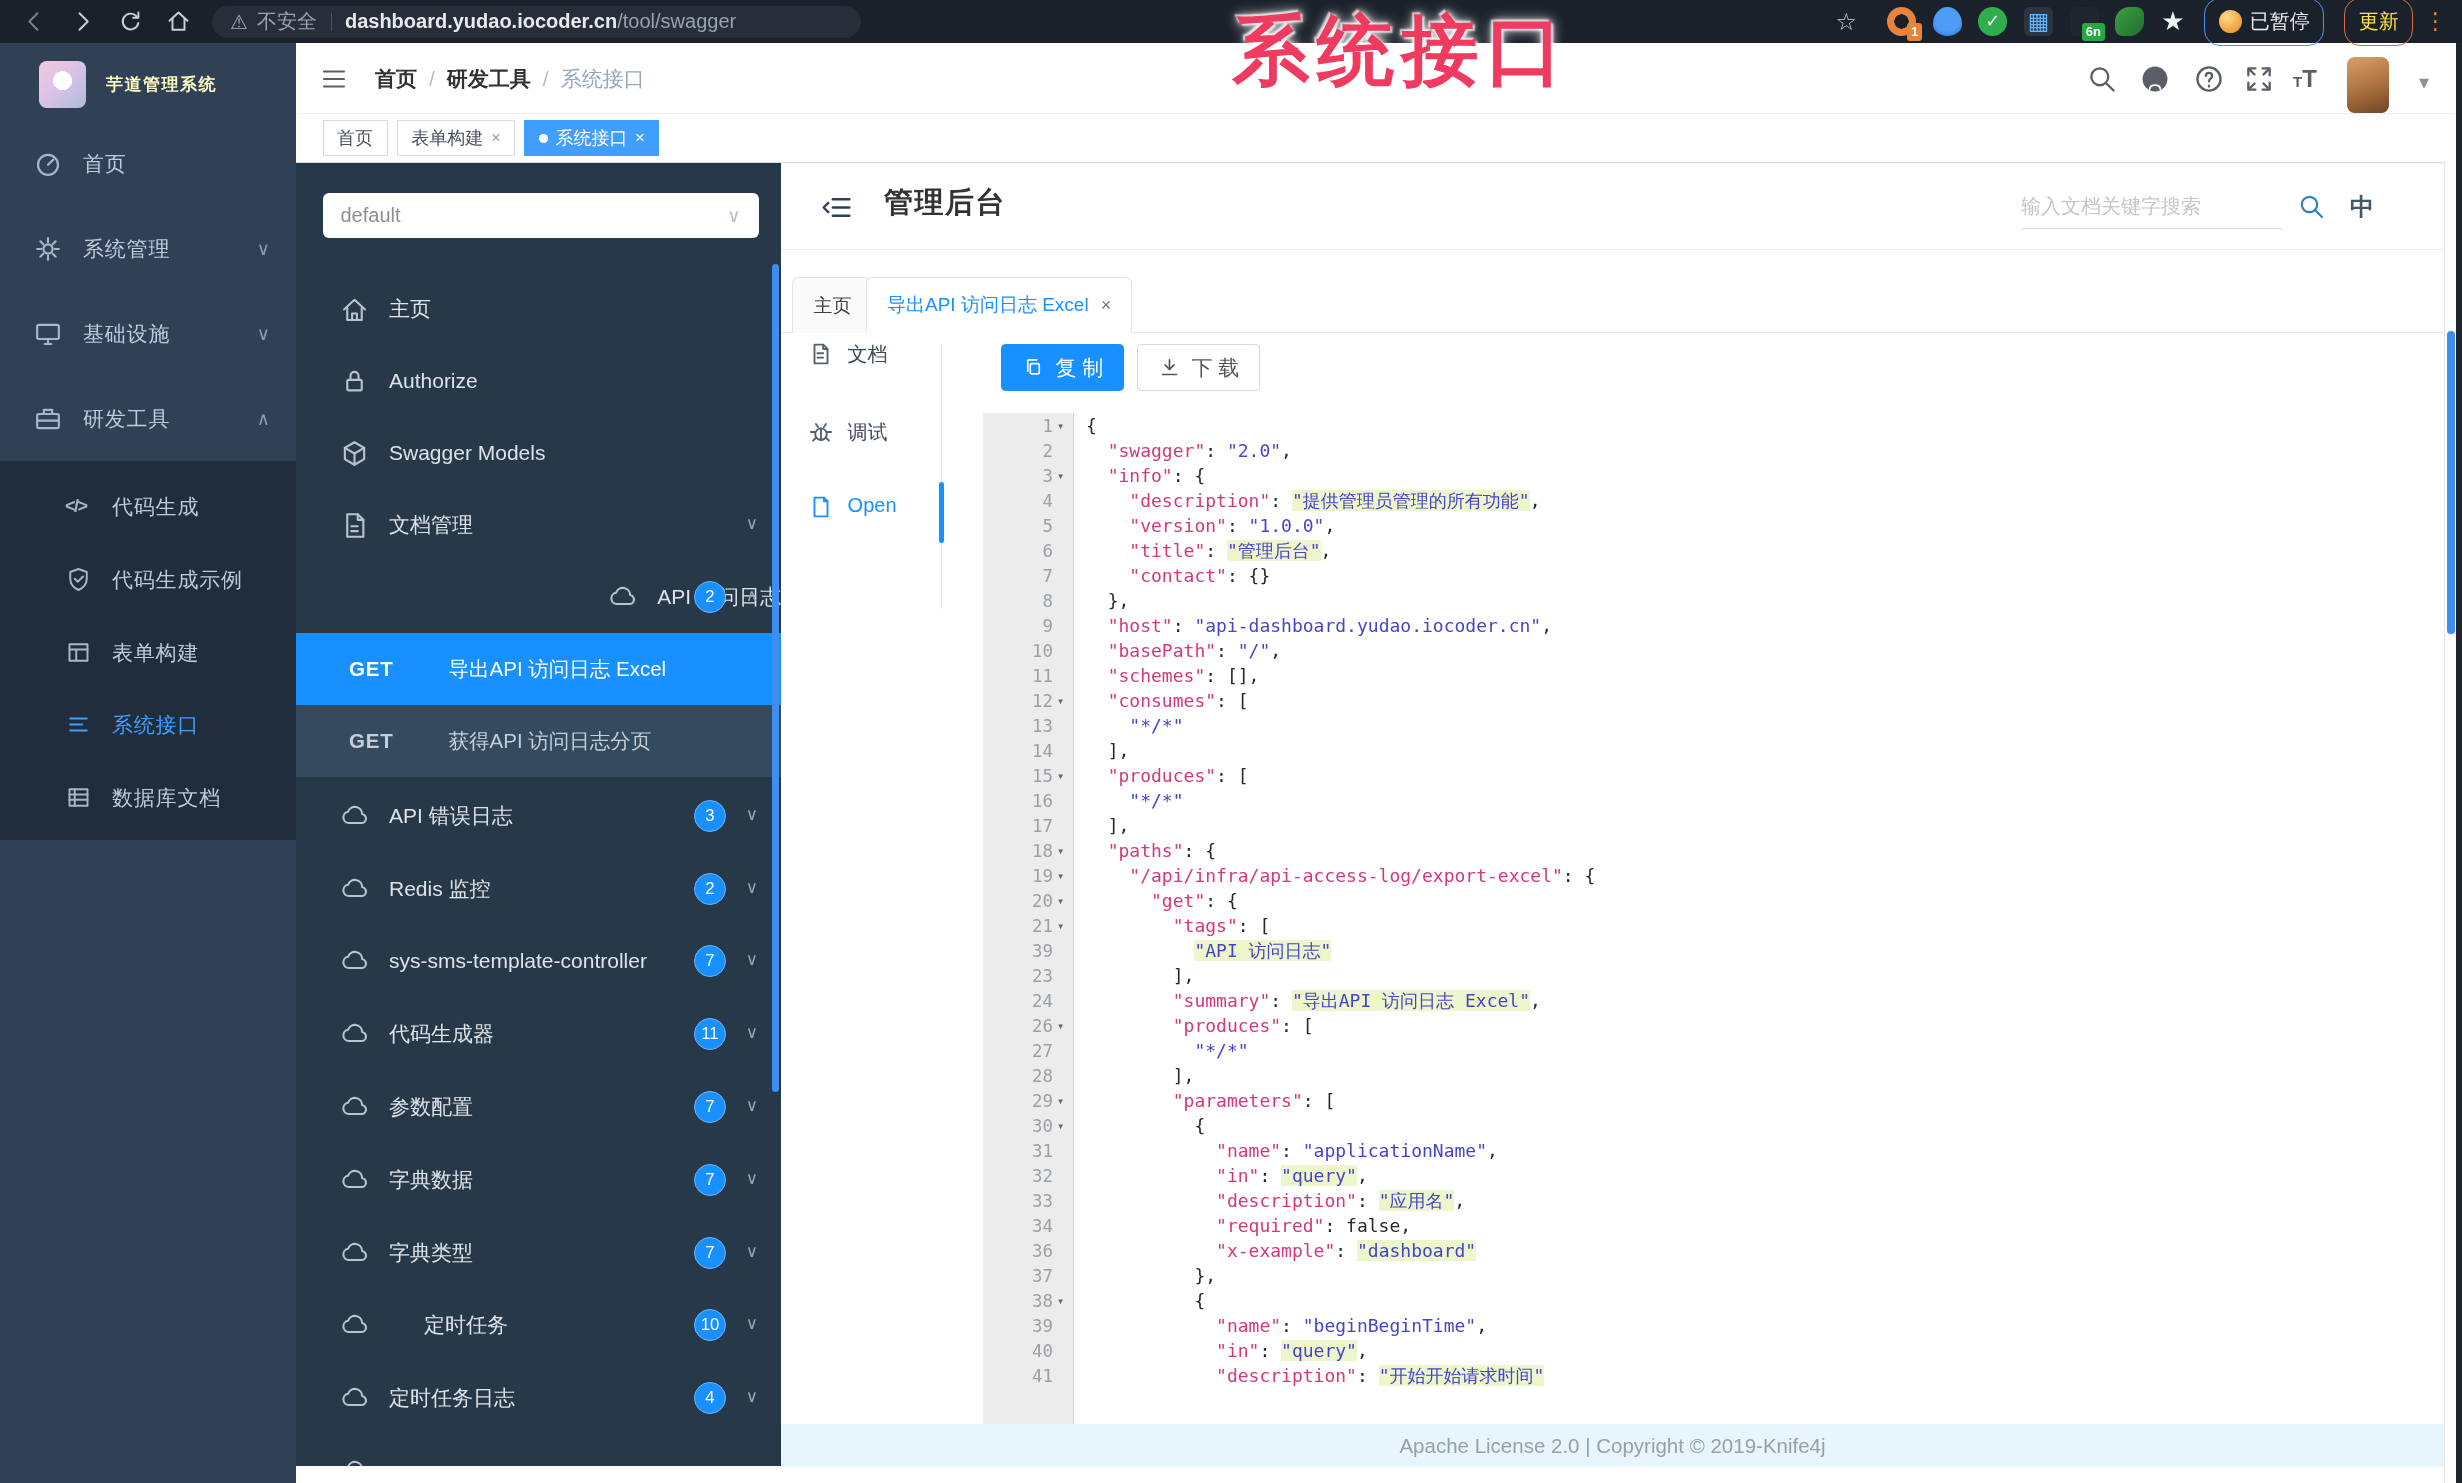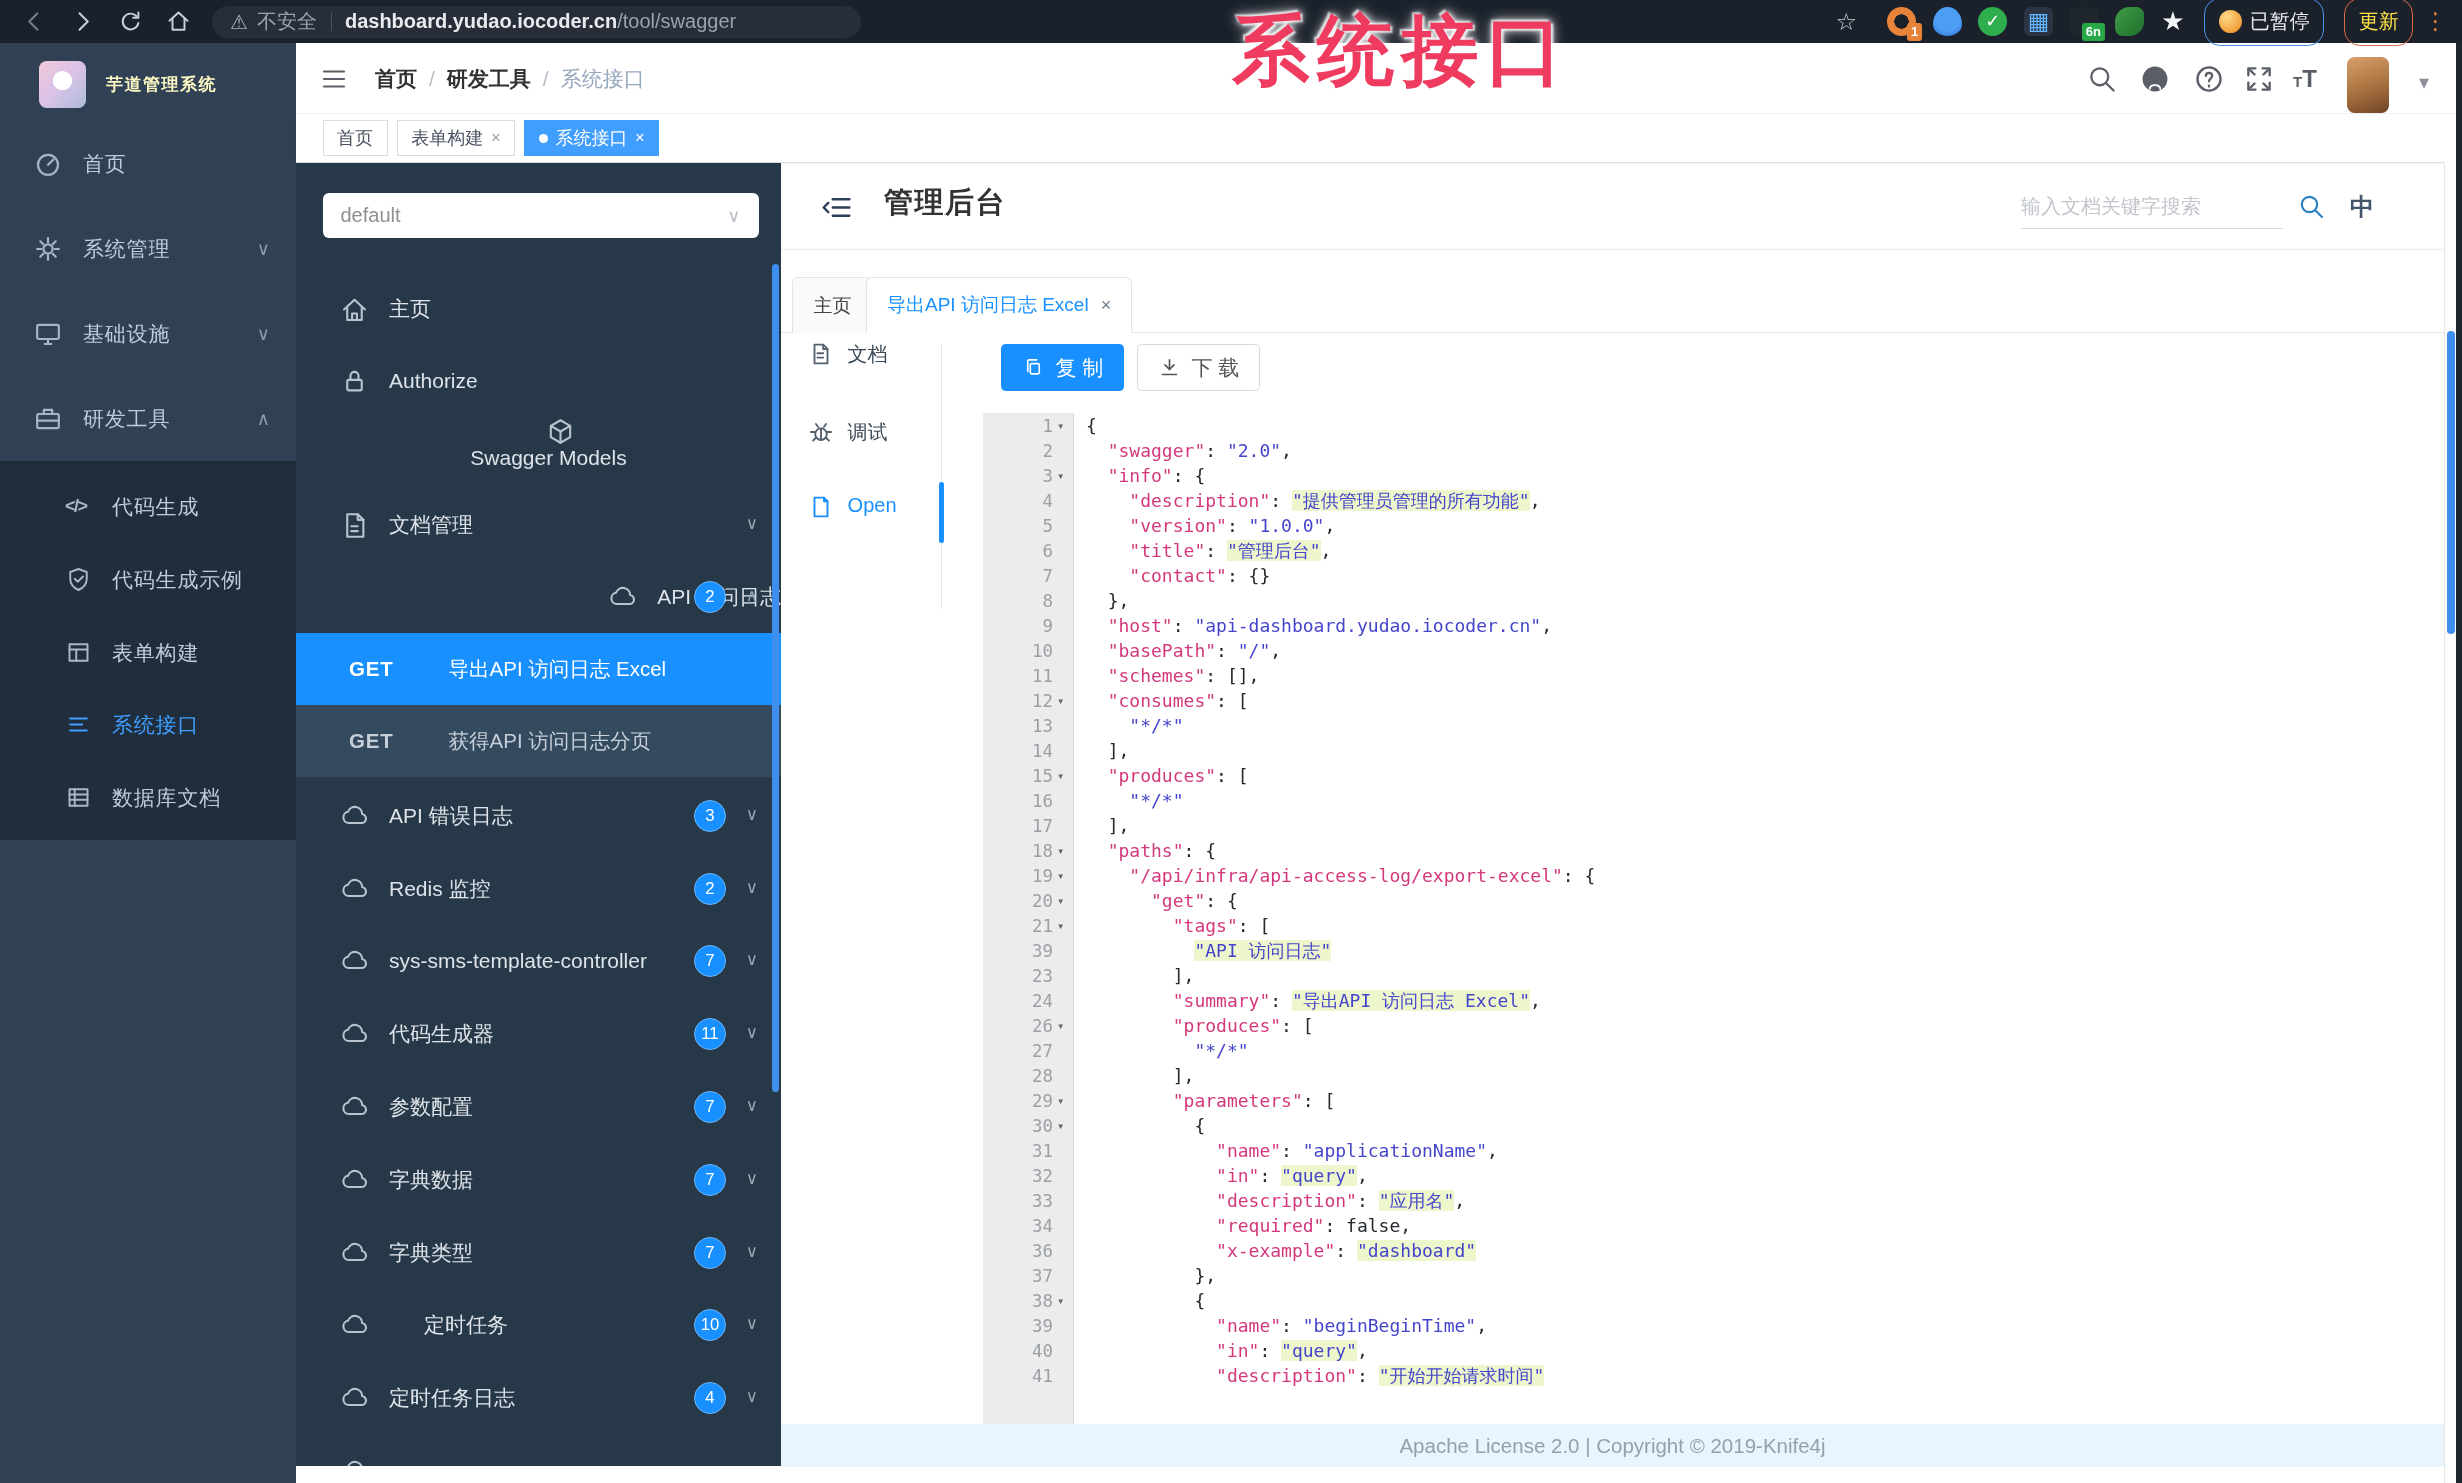--- a/index.html
+++ b/index.html
@@ -383,21 +383,21 @@
         </div>
         <div class="k4item" style="top: 183px;">
           <span class="ic" style="width: 29px; height: 29px; margin-left: 44px; color: rgb(185, 196, 206); flex: 0 0 auto;">
             <svg viewBox="0 0 36 36" fill="none" stroke="currentColor" stroke-width="2.6" stroke-linecap="round" stroke-linejoin="round">
               <rect x="9" y="16" width="18" height="13" rx="2"></rect>
               <path d="M13 16v-5a5 5 0 0 1 10 0v5"></path>
             </svg>
           </span>
           <span class="k4lbl">Authorize</span>
         </div>
-        <div class="k4item" style="top: 255px; flex-direction: column;">
+        <div class="k4item" style="top: 255px;">
           <span class="ic" style="width: 29px; height: 29px; margin-left: 44px; color: rgb(185, 196, 206); flex: 0 0 auto;">
             <svg viewBox="0 0 36 36" fill="none" stroke="currentColor" stroke-width="2.6" stroke-linecap="round" stroke-linejoin="round">
               <path d="M18 4l12 7v14l-12 7-12-7V11z"></path>
               <path d="M18 18l12-7M18 18L6 11M18 18v14"></path>
             </svg>
           </span>
           <span class="k4lbl">Swagger Models</span>
         </div>
         <div class="k4item" style="top: 327px;">
           <span class="ic" style="width: 29px; height: 29px; margin-left: 44px; color: rgb(185, 196, 206); flex: 0 0 auto;">

